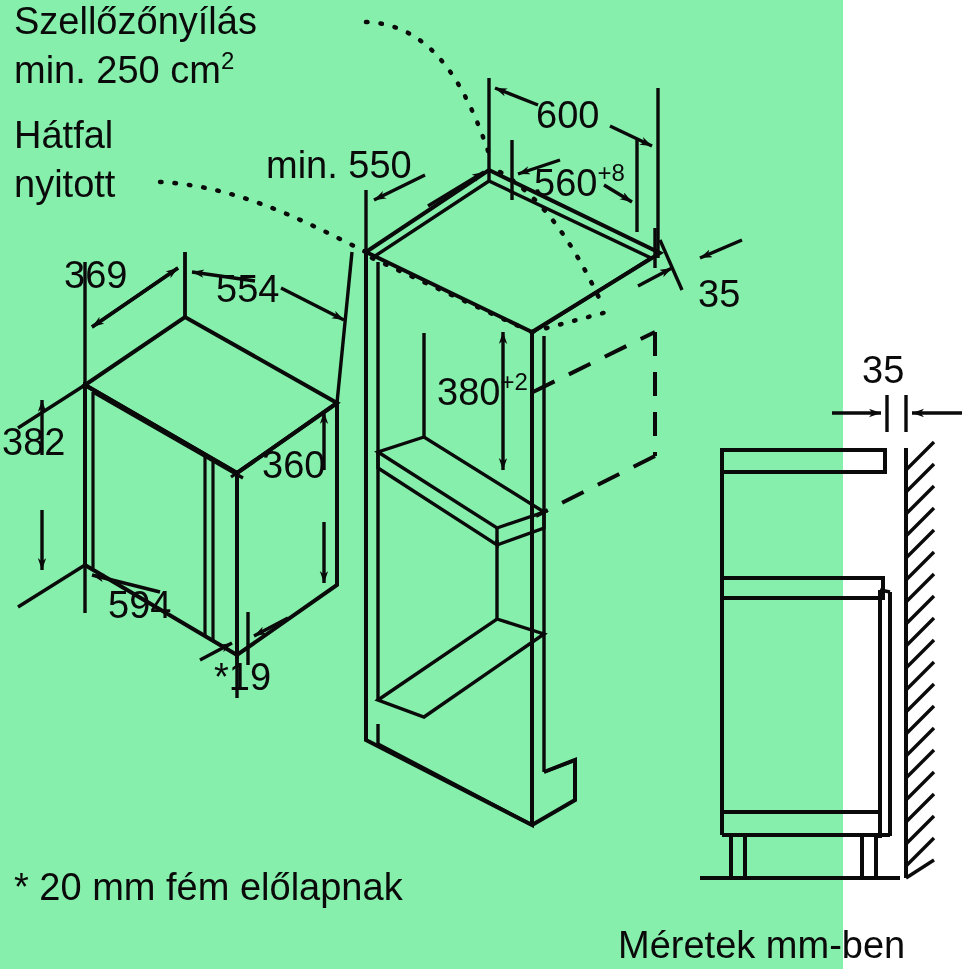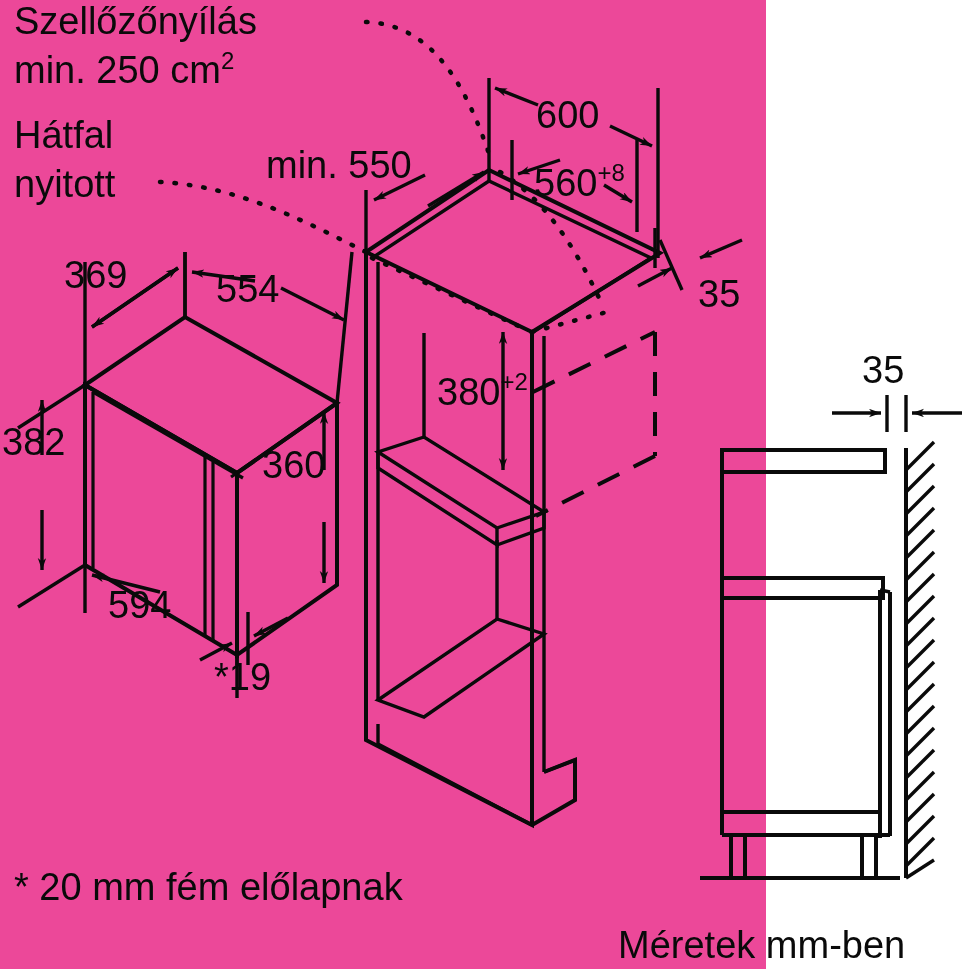--- a/index.html
+++ b/index.html
@@ -1,18 +1,18 @@
 <!DOCTYPE html>
 <html><head>
 <meta charset="utf-8">
 <style>
   html,body{margin:0;padding:0;background:#ffffff;}
   body{width:963px;height:969px;overflow:hidden;
        font-family:"Liberation Sans","DejaVu Sans",sans-serif;}
-  #stage{position:relative;width:766px;height:969px;background:#ec4899;}
+  #stage{position:relative;width:843px;height:969px;background:#86efac;}
   svg{display:block;}
   .lbl{font-family:"Liberation Sans","DejaVu Sans",sans-serif;
        fill:#0a0a0a;font-size:38px;dominant-baseline:alphabetic;}
   .lbl-note{font-size:38px;}
   .sup{font-size:24px;}
 </style>
 </head>
 <body>
 
 <div id="stage">

